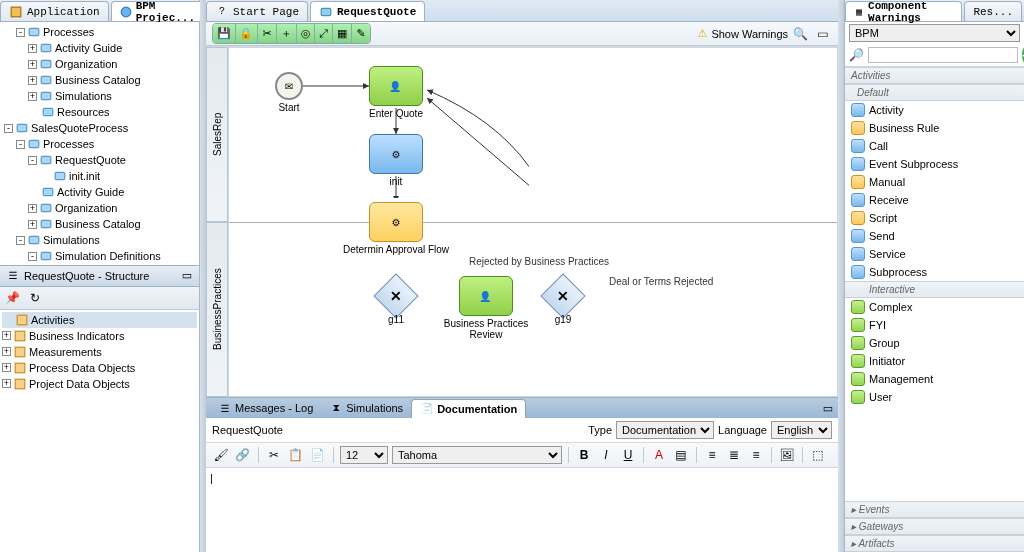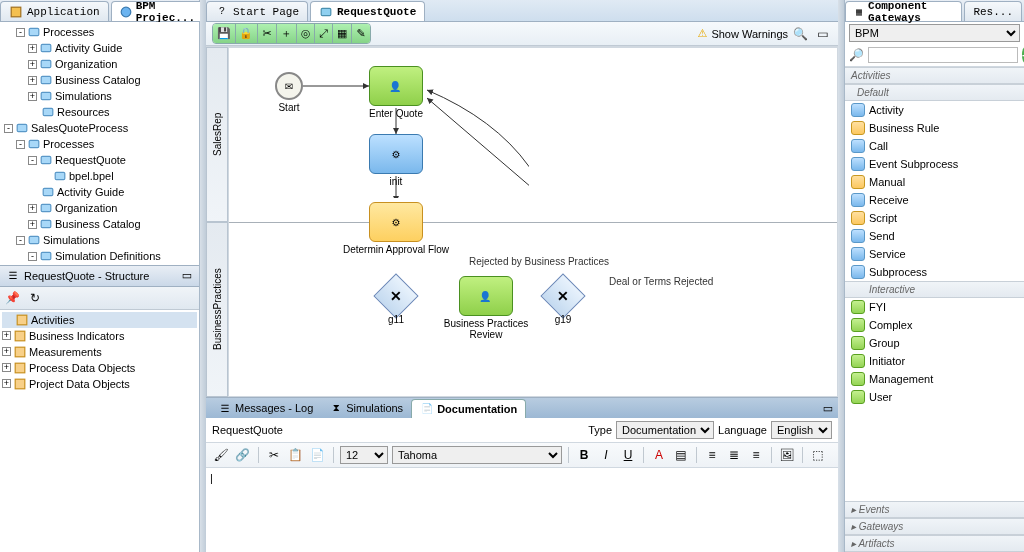--- a/index.html
+++ b/index.html
@@ -194,21 +194,21 @@
           <span>RequestQuote</span>
         </div>
         <div class="tree-node">
           <span class="indent" style="width:36px"></span>
           <span style="width:11px;display:inline-block"></span>
           <span class="icon">
             <svg viewBox="0 0 10 10">
               <rect x="1" y="2" width="8" height="6" rx="1" fill="#a8d8f8" stroke="#5a98c8"></rect>
             </svg>
           </span>
-          <span>bpel.bpel</span>
+          <span>init.init</span>
         </div>
         <div class="tree-node">
           <span class="indent" style="width:24px"></span>
           <span style="width:11px;display:inline-block"></span>
           <span class="icon">
             <svg viewBox="0 0 10 10">
               <rect x="1" y="2" width="8" height="6" rx="1" fill="#a8d8f8" stroke="#5a98c8"></rect>
             </svg>
           </span>
           <span>Activity Guide</span>
@@ -489,21 +489,21 @@
       </div>
     </div>
   </div>
 
   <div class="collapse-bar"></div>
 
   <div class="right-panel">
     <div class="tabs">
       <div class="tab active">
         <span class="icon">▦</span>
-        <span>Component Gateways</span>
+        <span>Component Warnings</span>
       </div>
       <div class="tab">
         <span>Res...</span>
       </div>
     </div>
     <div class="palette-dropdown">
       <select style="width:100%"><option>BPM</option></select>
     </div>
     <div class="palette-search">
       <span class="tbicon">🔎</span>
@@ -553,25 +553,25 @@
           </div>
           <div class="palette-item">
             <span class="palette-icon pi-blue"></span>
             <span>Subprocess</span>
           </div>
         </div>
       <div class="palette-group-header" style="padding-left:24px">Interactive</div>
       <div id="palette-interactive">
           <div class="palette-item">
             <span class="palette-icon pi-green"></span>
+            <span>Complex</span>
+          </div>
+          <div class="palette-item">
+            <span class="palette-icon pi-green"></span>
             <span>FYI</span>
-          </div>
-          <div class="palette-item">
-            <span class="palette-icon pi-green"></span>
-            <span>Complex</span>
           </div>
           <div class="palette-item">
             <span class="palette-icon pi-green"></span>
             <span>Group</span>
           </div>
           <div class="palette-item">
             <span class="palette-icon pi-green"></span>
             <span>Initiator</span>
           </div>
           <div class="palette-item">

